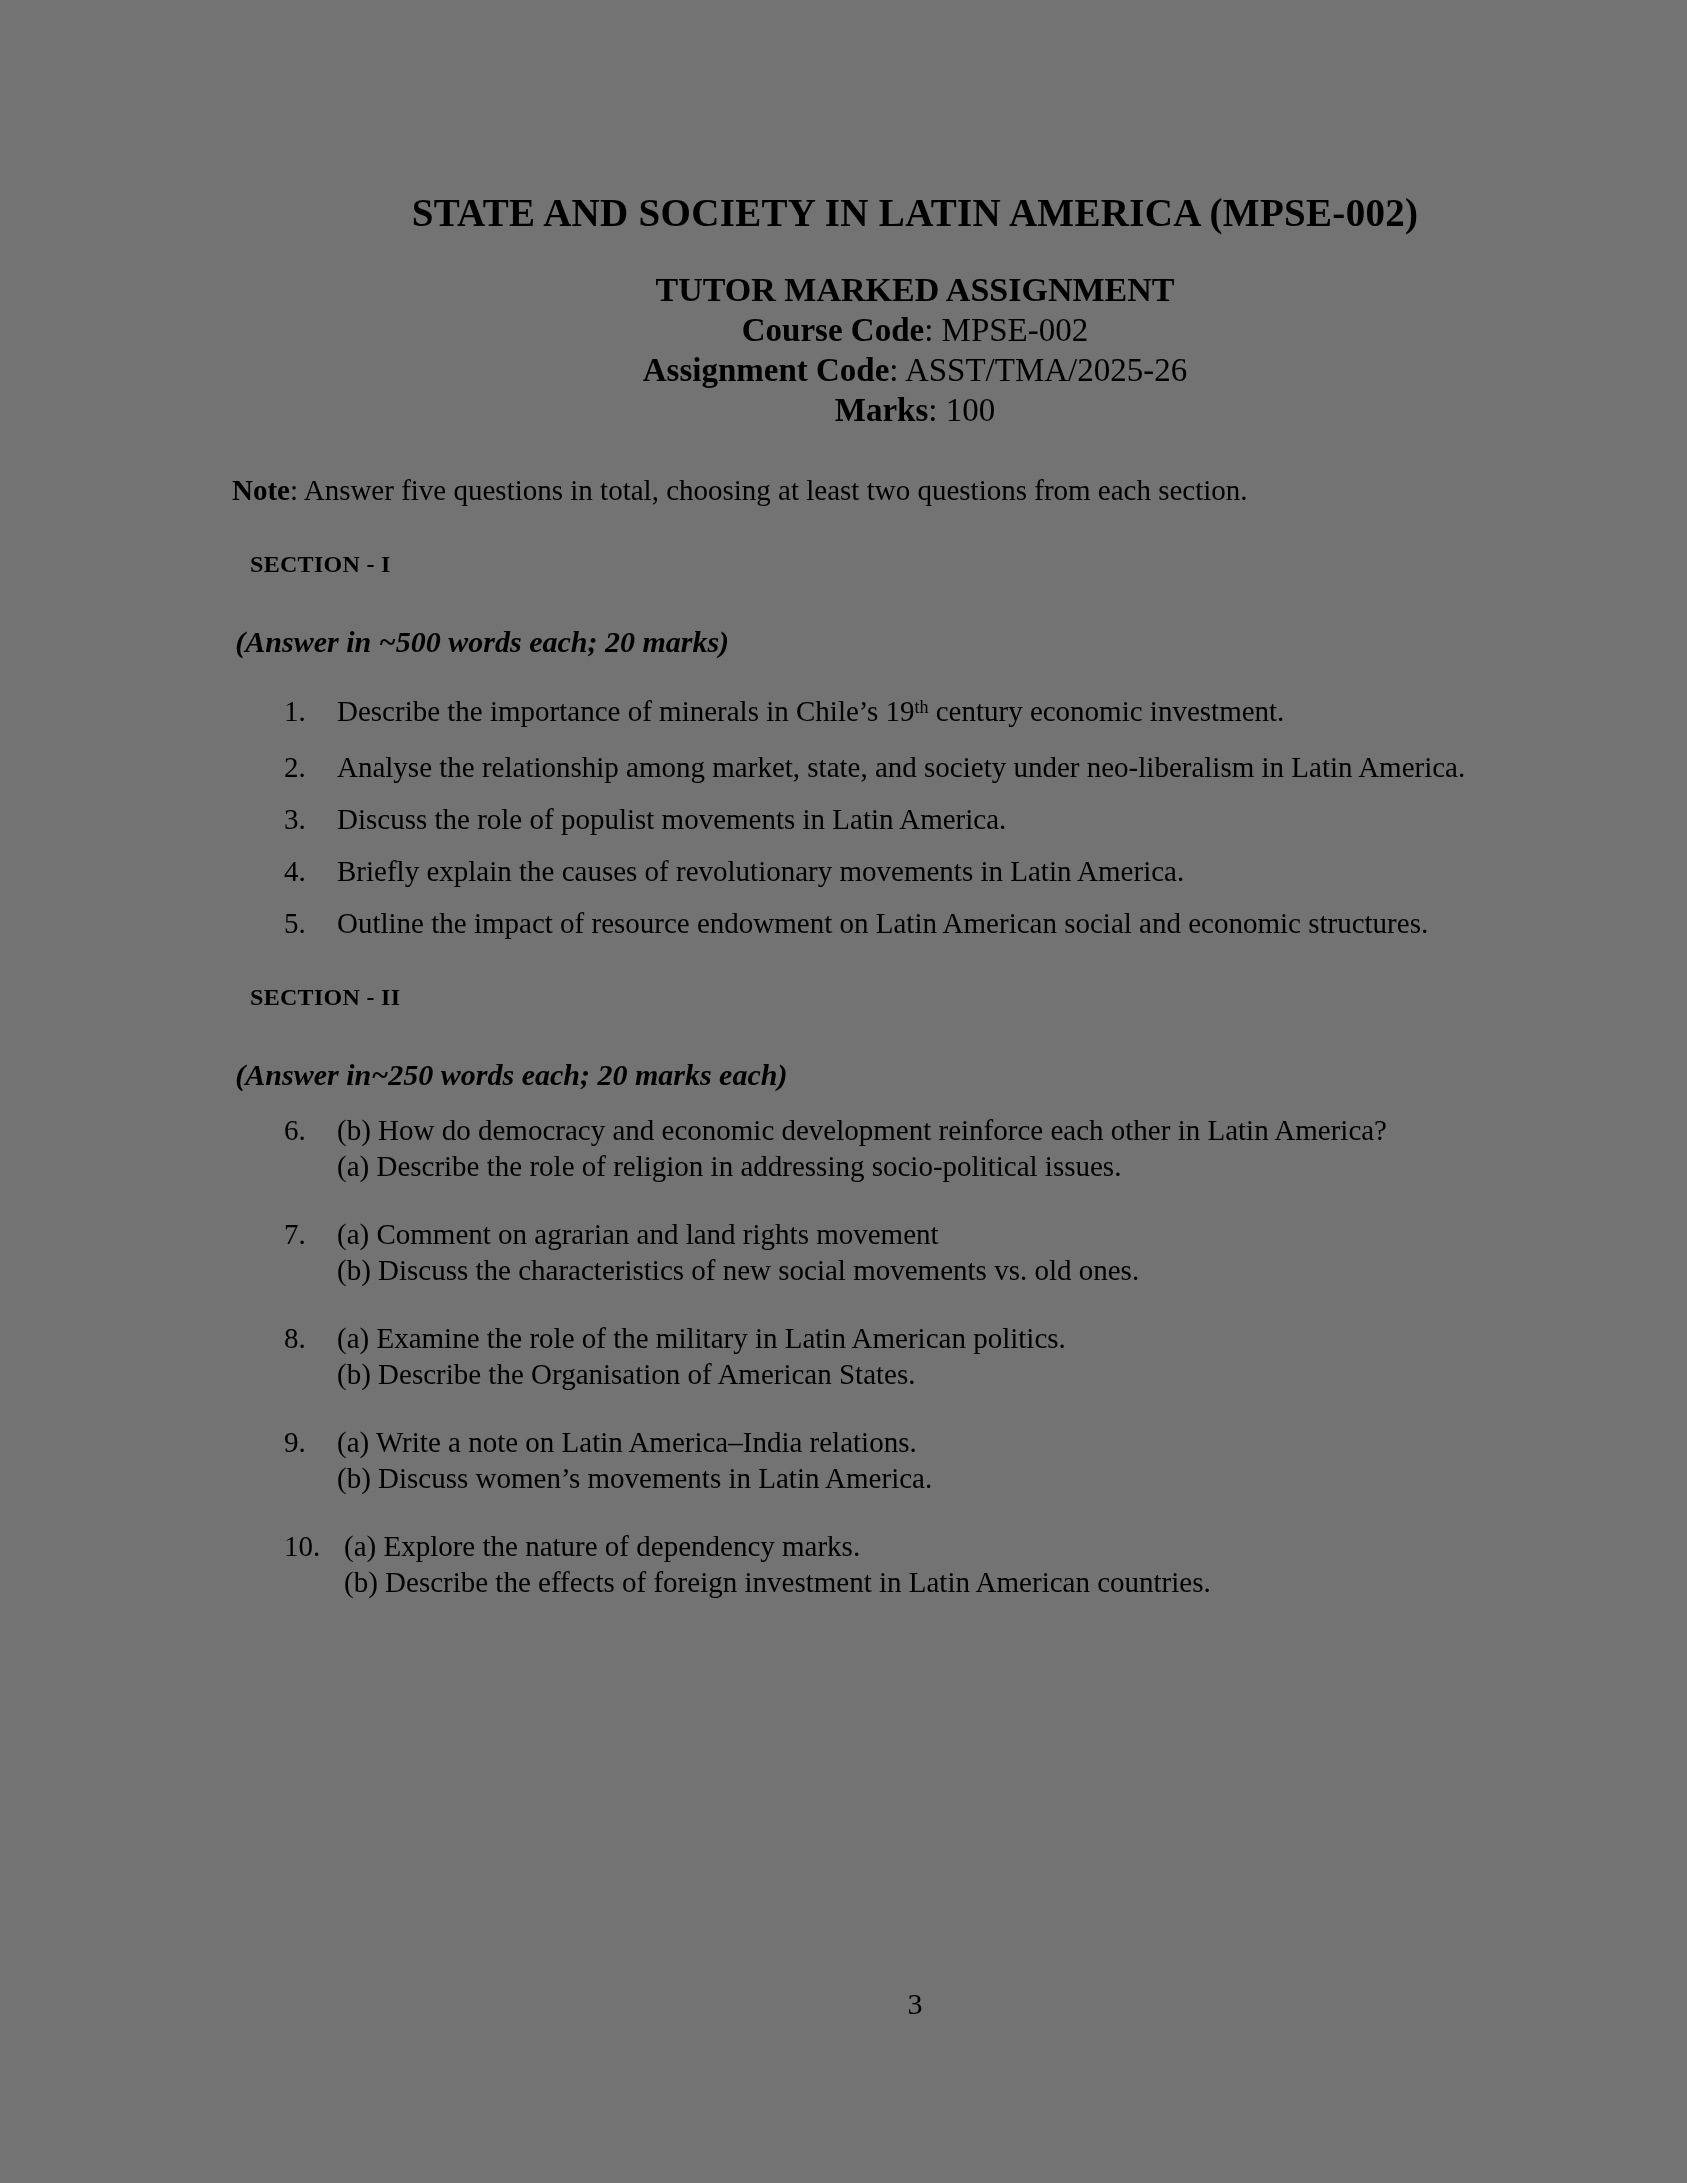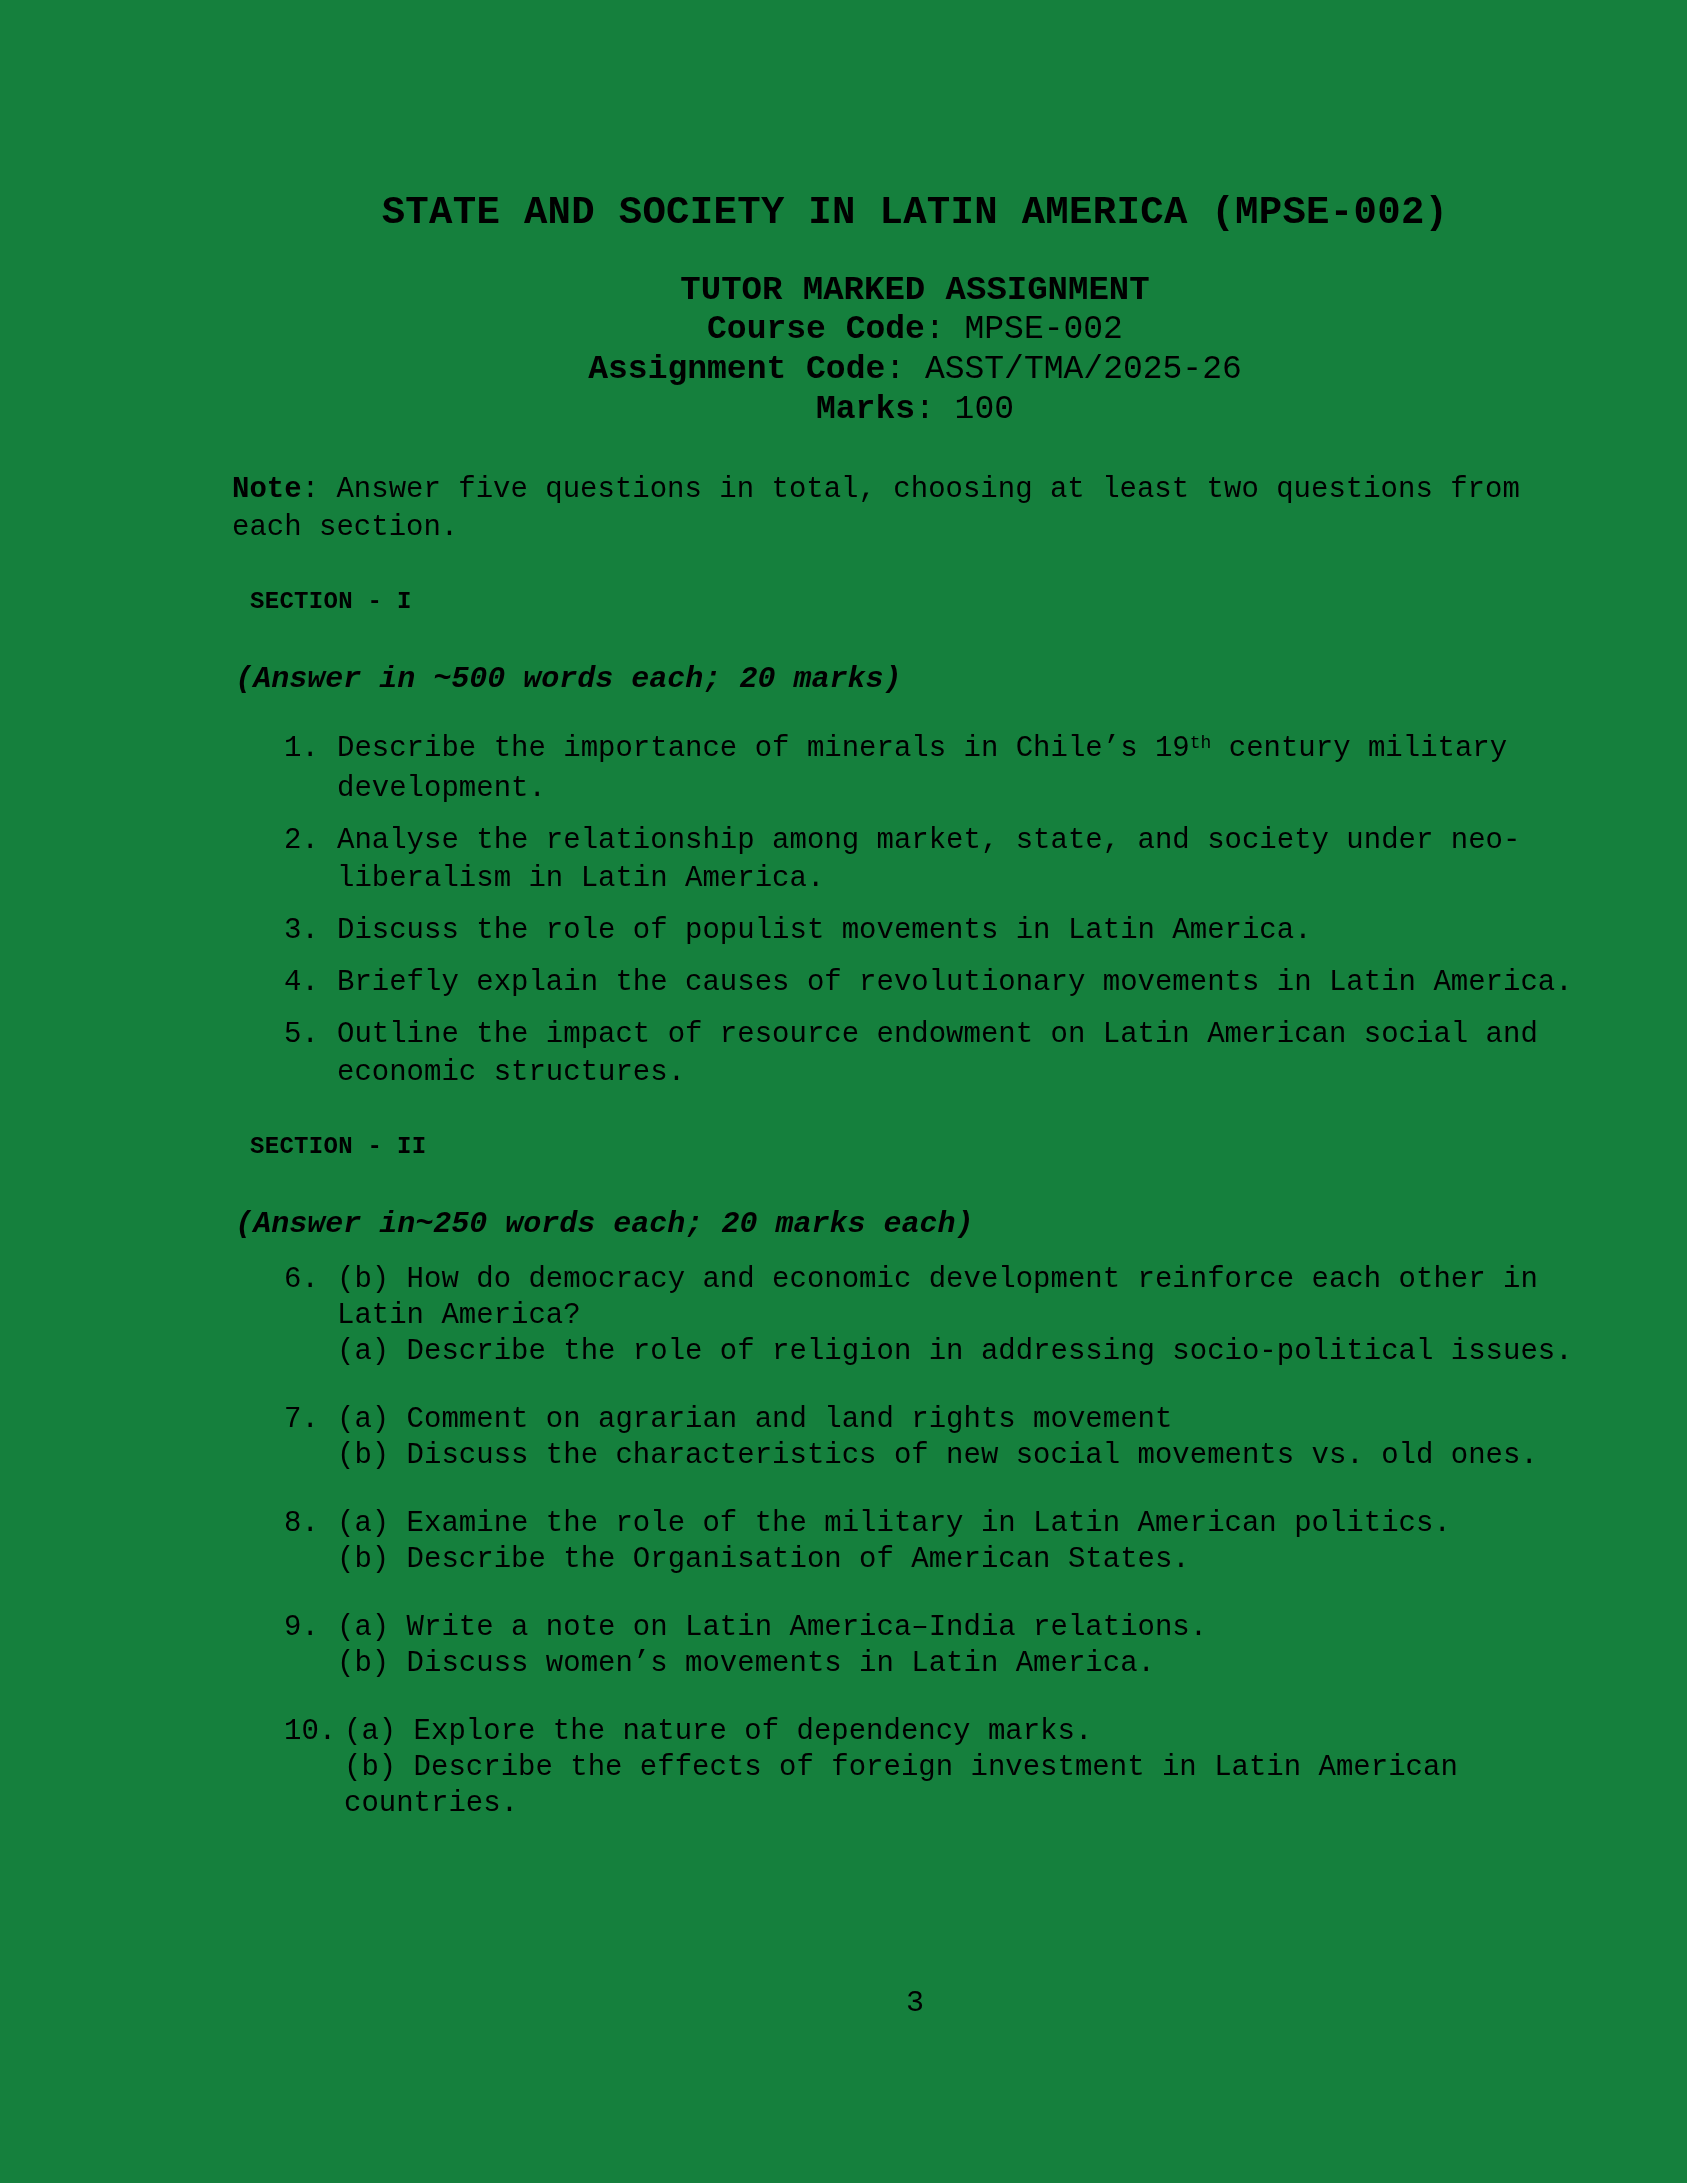--- a/index.html
+++ b/index.html
@@ -1,22 +1,22 @@
 <!DOCTYPE html>
 <html style="font-size:10.6px"><head>
 <meta charset="utf-8">
 <style>
   html, body { margin: 0; padding: 0; background: #ffffff; }
   .page {
     position: relative;
     width: 1687px;
     height: 2183px;
-    background: #15803d;
+    background: #737373;
     color: #000000;
-    font-family: Liberation Mono, monospace;
+    font-family: Liberation Serif, serif;
     overflow: hidden;
   }
   .content {
     position: absolute;
     left: 232px;
     top: 0;
     width: 1366px;
   }
   .title {
     margin: 189px 0 0 0;
@@ -102,21 +102,21 @@
     </div>
 
     <p class="note"><span class="b">Note</span><span>: Answer five questions in total, choosing at least two questions from each section.</span></p>
 
     <h2 class="section">SECTION - I</h2>
     <p class="instr">(Answer in ~500 words each; 20 marks)</p>
 
     <ol class="qlist qlist1">
       <li>
         <span class="qnum">1.</span>
-        <span class="qtext"><span>Describe the importance of minerals in Chile’s 19</span><sup class="s">th</sup><span> century military development.</span></span>
+        <span class="qtext"><span>Describe the importance of minerals in Chile’s 19</span><sup class="s">th</sup><span> century economic investment.</span></span>
       </li>
       <li>
         <span class="qnum">2.</span>
         <span class="qtext">Analyse the relationship among market, state, and society under neo-liberalism in Latin America.</span>
       </li>
       <li>
         <span class="qnum">3.</span>
         <span class="qtext">Discuss the role of populist movements in Latin America.</span>
       </li>
       <li>

